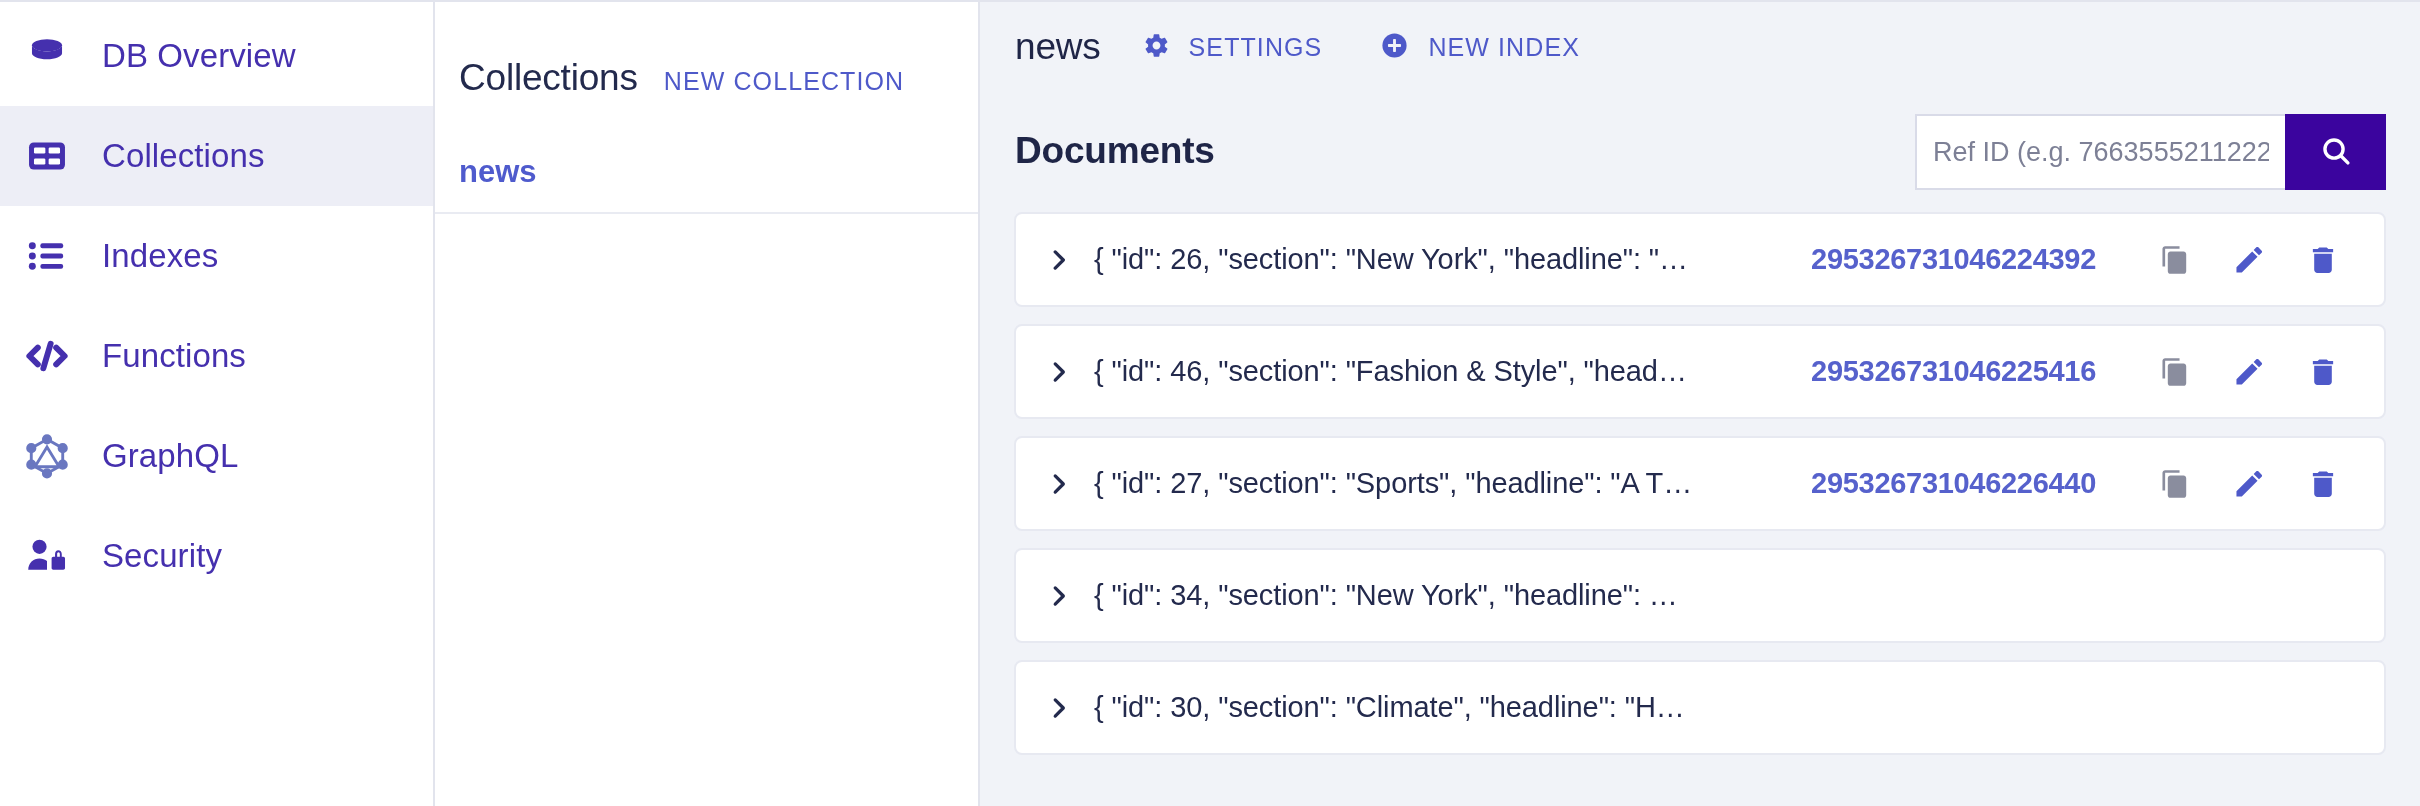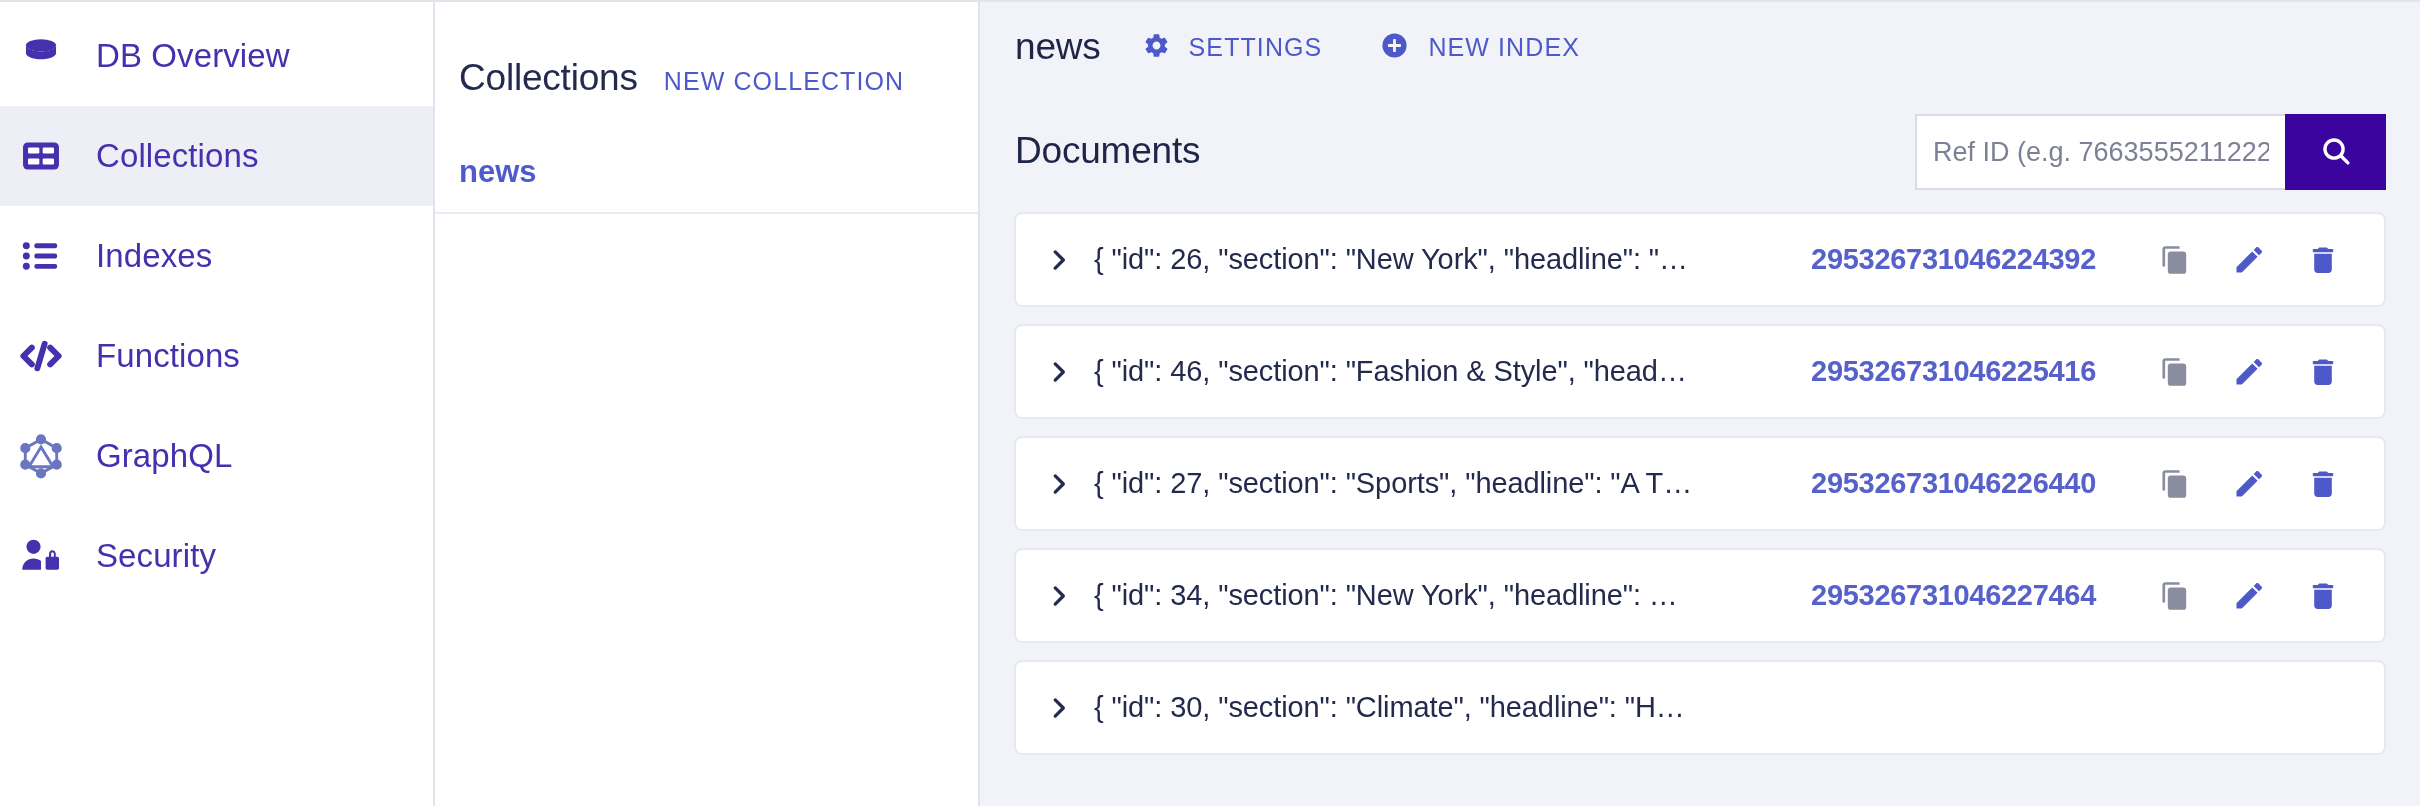--- a/index.html
+++ b/index.html
@@ -23,21 +23,21 @@
     height: 100%;
     background: #ffffff;
     border-right: 2px solid #e2e4ed;
     flex: 0 0 435px;
     padding-top: 4px;
   }
   .nav-item {
     display: flex;
     align-items: center;
     height: 100px;
-    padding-left: 14px;
+    padding-left: 20px;
     cursor: pointer;
     gap: 28px;
   }
   .nav-item.active { background: #edeef6; }
   .nav-ico {
     width: 54px; height: 54px;
     display: flex; align-items: center; justify-content: center;
     flex: 0 0 54px;
   }
   .nav-ico svg { display: block; }
@@ -127,20 +127,21 @@
     align-items: center;
     padding-left: 35px;
     height: 118px;
     position: relative;
   }
   .docs-title {
     font-size: 37px;
     color: #1f2547;
     letter-spacing: -0.2px;
     margin-right: 50px;
+    font-weight: bold;
   }
   .search-wrap {
     position: absolute;
     right: 34px;
     top: 22px;
     display: flex;
     align-items: stretch;
     height: 76px;
   }
   .search-input {
@@ -448,38 +449,20 @@
         </div>
       </div>
 
       <div class="doc-row">
         <span class="chev">
           <svg width="26" height="26" viewBox="0 0 24 24" fill="none" stroke="#232a4d" stroke-width="3" stroke-linecap="round" stroke-linejoin="round">
               <polyline points="8.5,4.5 16,12 8.5,19.5"></polyline>
             </svg>
         </span>
         <span class="doc-preview">{ "id": 34, "section": "New York", "headline": …</span>
-        <div class="row-right">
-          <span class="ref-id">295326731046227464</span>
-          <span class="icon-btn">
-            <svg width="32" height="32" viewBox="0 0 24 24" fill="#8a8d9e">
-                <path d="M15.4 1.6H4.6c-1.1 0-2 .9-2 2v13.2h2V3.6h10.8v-2zm3 4H8.6c-1.1 0-2 .9-2 2v12.8c0 1.1.9 2 2 2h9.8c1.1 0 2-.9 2-2V7.6c0-1.1-.9-2-2-2z"></path>
-              </svg>
-          </span>
-          <span class="icon-btn">
-            <svg width="32" height="32" viewBox="0 0 24 24" fill="#4e59c9">
-                <path d="M2.6 17.4v4h4L18.4 9.6l-4-4L2.6 17.4zM21.5 6.5c.4-.4.4-1.1 0-1.5l-2.5-2.5c-.4-.4-1.1-.4-1.5 0l-2 2 4 4 2-2z"></path>
-              </svg>
-          </span>
-          <span class="icon-btn">
-            <svg width="32" height="32" viewBox="0 0 24 24" fill="#4e59c9">
-                <path d="M5.4 19.4c0 1.3 1.1 2.4 2.4 2.4h8.4c1.3 0 2.4-1.1 2.4-2.4V7.4H5.4v12zM19.6 3.8h-3.6l-1.2-1.2H9.2L8 3.8H4.4v2.4h15.2V3.8z"></path>
-              </svg>
-          </span>
-        </div>
       </div>
 
       <div class="doc-row">
         <span class="chev">
           <svg width="26" height="26" viewBox="0 0 24 24" fill="none" stroke="#232a4d" stroke-width="3" stroke-linecap="round" stroke-linejoin="round">
               <polyline points="8.5,4.5 16,12 8.5,19.5"></polyline>
             </svg>
         </span>
         <span class="doc-preview">{ "id": 30, "section": "Climate", "headline": "H…</span>
       </div>

